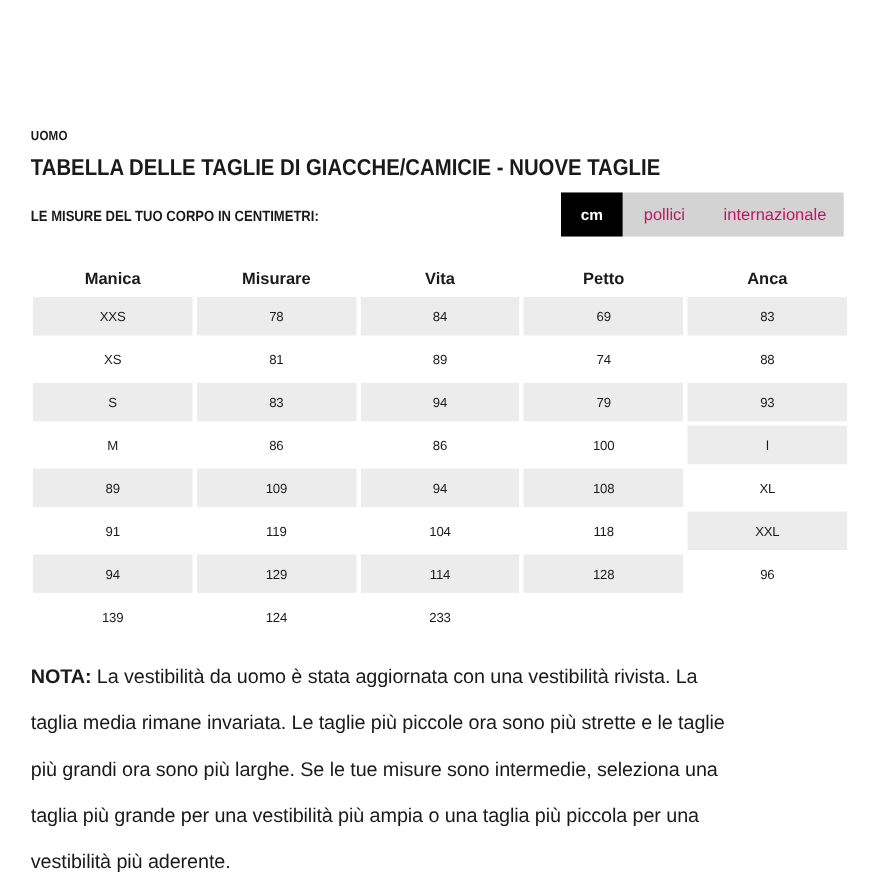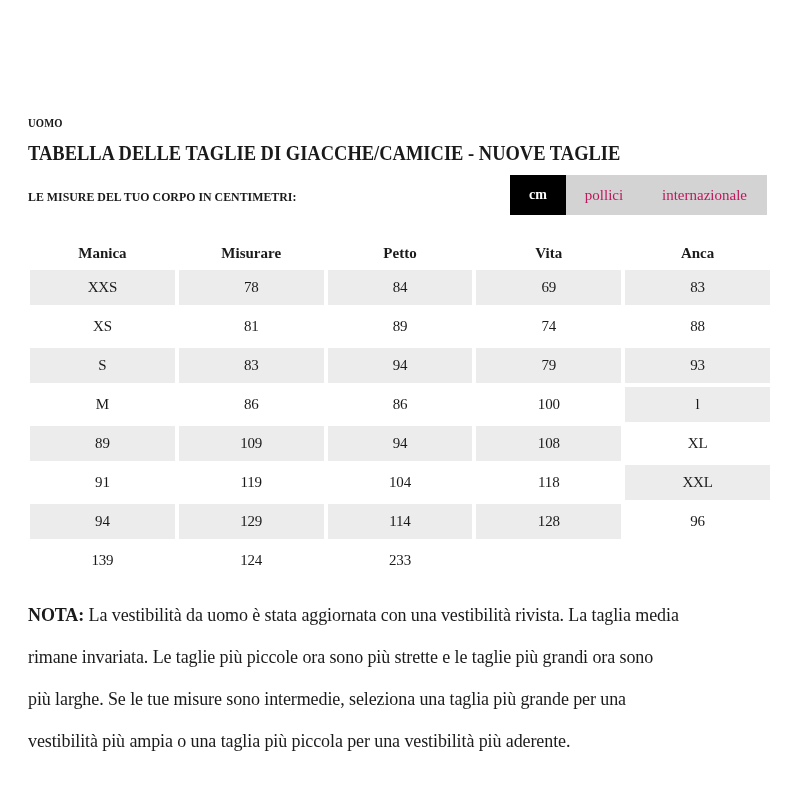--- a/index.html
+++ b/index.html
@@ -1,18 +1,18 @@
 <!DOCTYPE html>
 <html style="--row-alt-bg: #ececec; --tab-strip-bg: #d3d3d3; --tab-active-bg: #000000; --tab-active-text: #ffffff; --text: #1a1a1a;"><head>
 <meta charset="utf-8">
 <style>
   html,body { margin:0; padding:0; background:#ffffff; }
   .page {
     position:relative; width:800px; height:800px; background:#fff;
-    font-family:Liberation Serif, serif; color:var(--text, #1a1a1a);
+    font-family:Liberation Sans, sans-serif; color:var(--text, #1a1a1a);
     overflow:hidden;
   }
   .condensed { transform:scaleX(0.88); transform-origin:0 50%; white-space:nowrap; }
 
   .section-label {
     position:absolute; left:28px; top:116px;
     font-size:12px; font-weight:bold; letter-spacing:0.2px;
   }
   .title {
     position:absolute; left:28px; top:141px; margin:0;
@@ -45,21 +45,21 @@
     display:grid; grid-template-columns:repeat(5, 1fr);
     grid-template-rows:26px repeat(8, 35px);
     column-gap:4px; row-gap:4px;
   }
   .th {
     display:flex; align-items:center; justify-content:center;
     font-weight:bold; font-size:15px;
   }
   .cell {
     display:flex; align-items:center; justify-content:center;
-    font-size:15px; letter-spacing:-0.2px;
+    font-size:12px; letter-spacing:-0.2px;
   }
   .alt { background:var(--row-alt-bg, #ececec); }
 
   .note {
     position:absolute; left:28px; top:594px; width:652px; margin:0;
     font-size:18px; line-height:42px; letter-spacing:-0.1px;
   }
   .note-label { font-weight:bold; }
 </style>
 </head>
@@ -73,22 +73,22 @@
 
   <div class="tabs">
     <div class="tab tab-cm active">cm</div>
     <div class="tab tab-pollici">pollici</div>
     <div class="tab tab-internazionale">internazionale</div>
   </div>
 
   <div class="size-table">
     <div class="th">Manica</div>
     <div class="th">Misurare</div>
+    <div class="th">Vita</div>
     <div class="th">Petto</div>
-    <div class="th">Vita</div>
     <div class="th">Anca</div>
 
     <div class="cell alt">XXS</div>
     <div class="cell alt">78</div>
     <div class="cell alt">84</div>
     <div class="cell alt">69</div>
     <div class="cell alt">83</div>
 
     <div class="cell">XS</div>
     <div class="cell">81</div>

